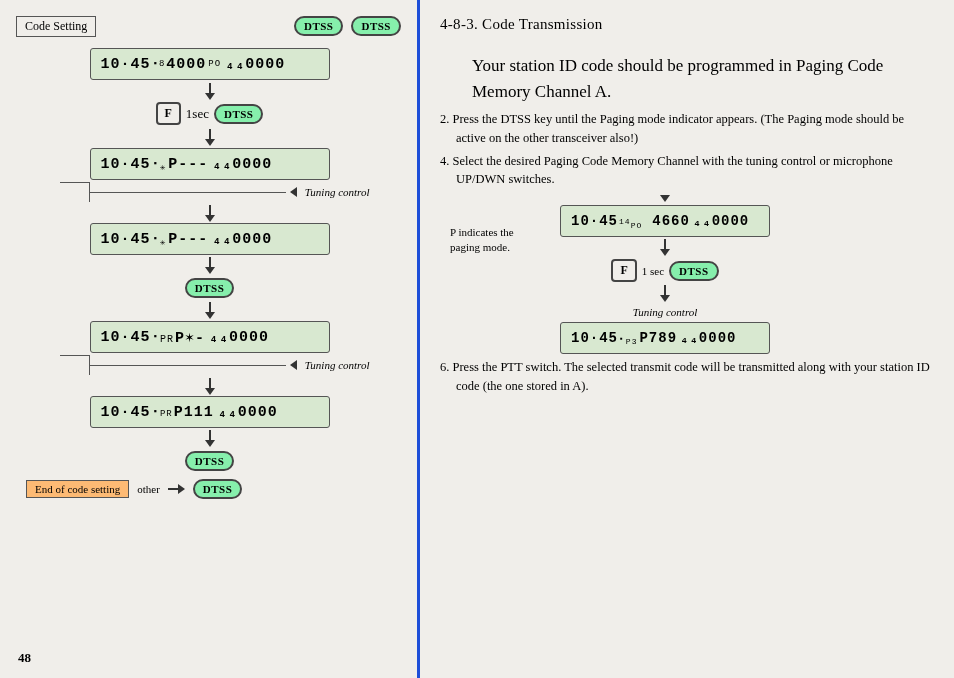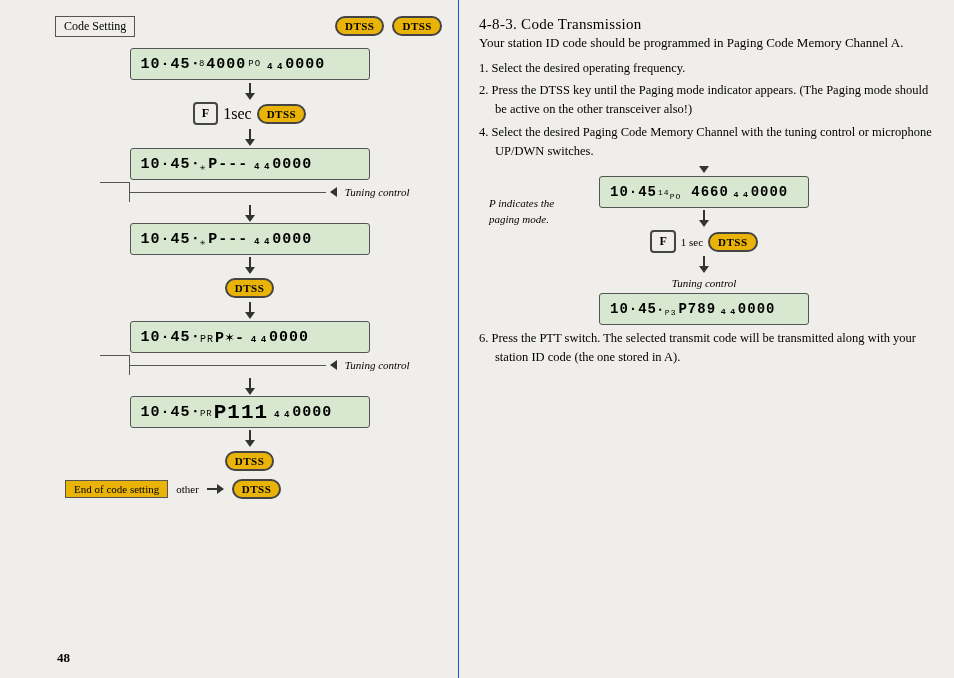--- a/index.html
+++ b/index.html
@@ -9,26 +9,25 @@
       background: #f0eeea;
       font-family: 'Times New Roman', Times, serif;
       font-size: 13px;
       display: flex;
       overflow: hidden;
     }
     .left-panel {
       width: 420px;
       min-width: 420px;
       padding: 18px 16px 12px 18px;
-      border-right: 1px solid #1d4ed8;
+      border-right: 3px solid #1d4ed8;
       position: relative;
       display: flex;
       flex-direction: column;
       align-items: center;
-      margin-left: 39px;
     }
     .right-panel {
       flex: 1;
       padding: 16px 20px 12px 20px;
       overflow: hidden;
     }
     
     .code-setting-box {
       border: 1px solid #555;
       padding: 2px 8px;
@@ -38,21 +37,21 @@
       left: 16px;
       background: #f0eeea;
     }
     
     .dtss-btn {
       border: 2px solid #444;
       border-radius: 12px;
       padding: 2px 8px;
       font-size: 11px;
       font-weight: bold;
-      background: #eab308;
+      background: #86efac;
       letter-spacing: 0.5px;
       display: inline-block;
     }
     .f-btn {
       border: 2px solid #444;
       border-radius: 4px;
       padding: 2px 7px;
       font-size: 12px;
       font-weight: bold;
       background: #f0eeea;
@@ -96,34 +95,35 @@
     .tuning-label {
       font-size: 11px;
       font-style: italic;
       margin-left: 4px;
     }
     
     .end-box {
       border: 1px solid #555;
       padding: 2px 8px;
       font-size: 11px;
-      background: #eab308;
+      background: #fdba74;
       display: inline-block;
     }
     
     .section-title {
       font-size: 15px;
       font-weight: normal;
-      margin-bottom: 0;
+      margin-bottom: 20px;
       letter-spacing: 0.3px;
     }
     .body-text {
-      font-size: 13px;
+      font-size: 17px;
       line-height: 1.5;
       margin-bottom: 6px;
+      margin-left: 32px;
     }
     .numbered-list {
       padding-left: 0;
       list-style: none;
     }
     .numbered-list li {
       font-size: 12.5px;
       line-height: 1.5;
       margin-bottom: 4px;
       padding-left: 16px;
@@ -146,32 +146,31 @@
       align-items: center;
       position: relative;
     }
 
     .inline-row {
       display: flex;
       align-items: center;
       gap: 5px;
     }
     .sec-label {
-      font-size: 16px;
+      font-size: 13px;
     }
 
     .right-tuning {
       font-size: 11px;
       font-style: italic;
       margin-top: 2px;
     }
     .p-indicates-col {
       width: 110px;
       font-size: 11px;
-      font-style: italic;
       line-height: 1.4;
       padding-top: 30px;
     }
     .right-flow-col {
       display: flex;
       flex-direction: column;
       align-items: center;
     }
   </style>
 </head>
@@ -275,21 +274,21 @@
 
     <div class="arrow-down" style="margin:1px 0;">
       <div class="arrow-line"></div>
       <div class="arrow-triangle"></div>
     </div>
 
     <div class="lcd-display">
       <span style="font-size:15px; font-weight:bold; font-family:'Courier New',monospace;">10·45</span>
       <span style="font-size:9px; vertical-align:super; margin-left:2px;">▪</span>
       <span style="font-size:9px; position:relative; top:2px; margin-left:1px;">PR</span>
-      <span style="font-size:21px; font-weight:bold; font-family:'Courier New',monospace; margin-left:1px;">P111</span>
+      <span style="font-size:15px; font-weight:bold; font-family:'Courier New',monospace; margin-left:1px;">P111</span>
       <span style="font-size:15px; font-weight:bold; font-family:'Courier New',monospace; margin-left:4px;">₄₄0000</span>
     </div>
 
     <div class="arrow-down" style="margin:2px 0;">
       <div class="arrow-line"></div>
       <div class="arrow-triangle"></div>
     </div>
     <div class="dtss-btn" style="margin:2px 0;">DTSS</div>
 
     <div style="display:flex; align-items:center; gap:8px; margin-top:6px; width:100%; justify-content:flex-start; padding-left:8px;">
@@ -307,21 +306,20 @@
 </div>
 
 <div class="right-panel">
   <div class="section-title">
     <span>4-8-3.    Code Transmission</span>
   </div>
 
   <p class="body-text">Your station ID code should be programmed in Paging Code Memory Channel A.</p>
 
   <ol class="numbered-list">
-    <li>1.  Select the desired operating frequency.</li>
     <li>2.  Press the DTSS key until the Paging mode indicator appears. (The Paging mode should be active on the other transceiver also!)</li>
     <li>4.  Select  the desired Paging Code Memory Channel with the tuning control or microphone UP/DWN switches.</li>
   </ol>
 
   <div style="display:flex; margin:6px 0 4px 10px;">
 
     <div class="p-indicates-col">
       P indicates the<br>paging mode.
     </div>
 

